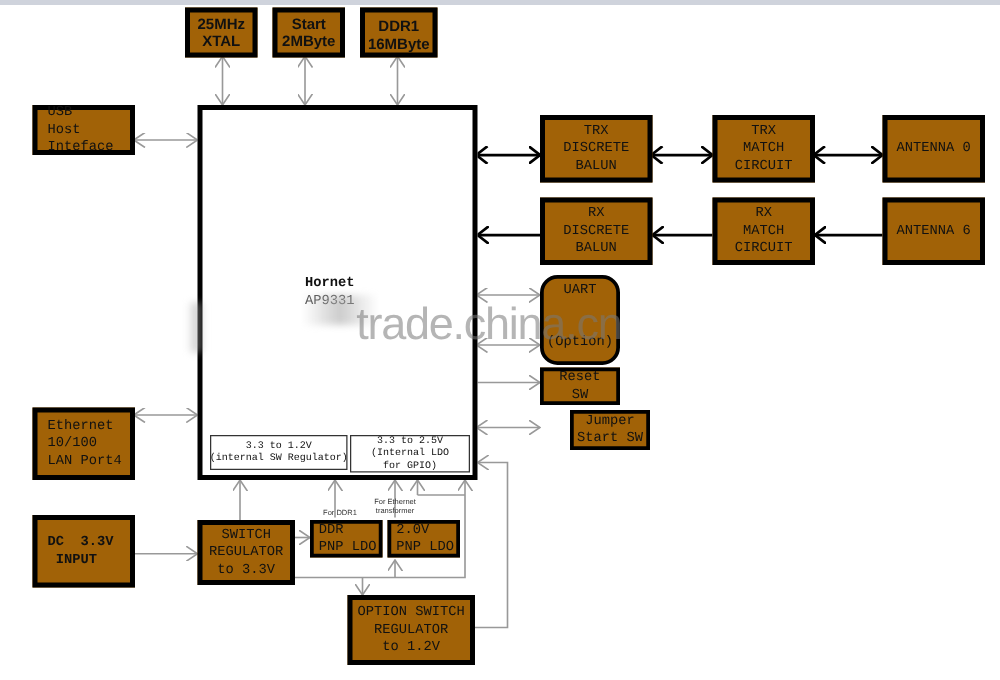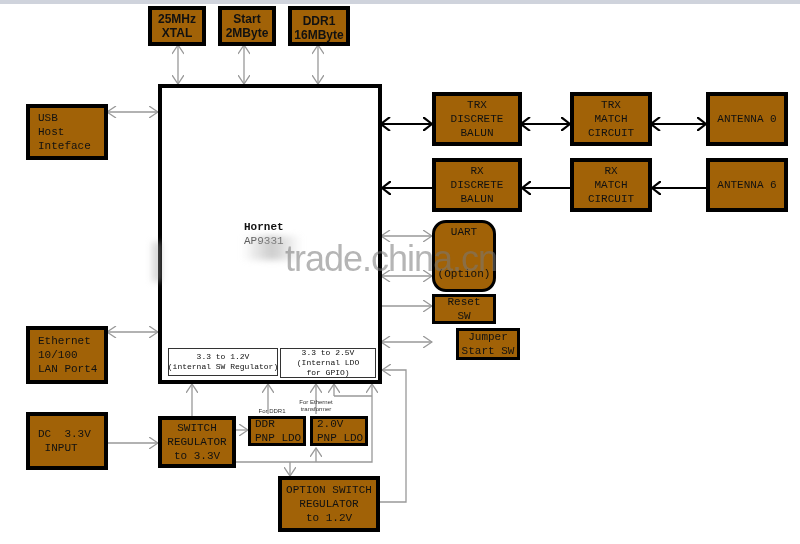--- a/index.html
+++ b/index.html
@@ -94,31 +94,31 @@
 </div>
 <div class="box sans" style="left:218px;top:6px;width:58px;height:40px;">
   <span>Start
 2MByte</span>
 </div>
 <div class="box sans" style="left:288px;top:6px;width:62px;height:40px;align-items:flex-end;">
   <span>DDR1
 16MByte</span>
 </div>
 
-<div class="box left" style="left:26px;top:84px;width:82px;height:56px;margin-top:20px;">
+<div class="box left" style="left:26px;top:84px;width:82px;height:40px;">
   <span>USB
 Host
 Inteface</span>
 </div>
 <div class="box left" style="left:26px;top:326px;width:82px;height:58px;">
   <span>Ethernet
 10/100
 LAN Port4</span>
 </div>
-<div class="box left" style="left:26px;top:412px;width:82px;height:58px;">
+<div class="box left" style="left:26px;top:412px;width:82px;height:58px;font-weight:bold;">
   <span>DC  3.3V
  INPUT</span>
 </div>
 
 <div class="chip">
   <div class="chip-title">Hornet</div>
   <div class="chip-sub">AP9331</div>
   <div class="subbox" style="left:6px;top:260px;width:110px;height:28px;">
     <span>3.3 to 1.2V
 (internal SW Regulator)</span>

